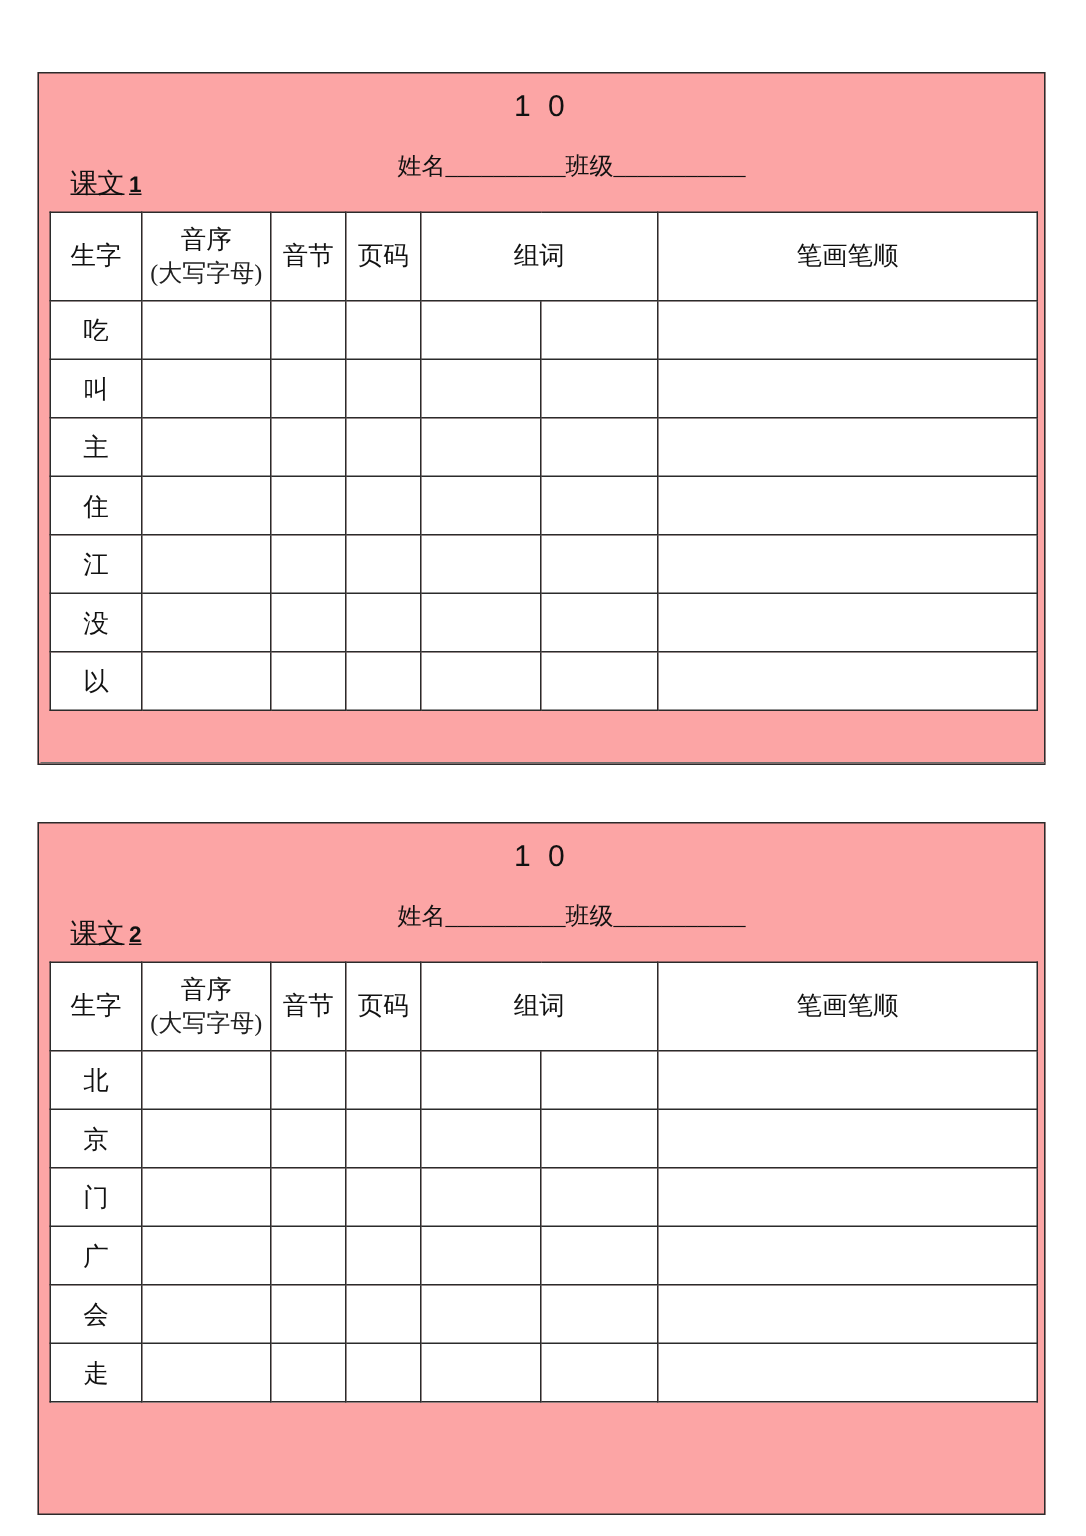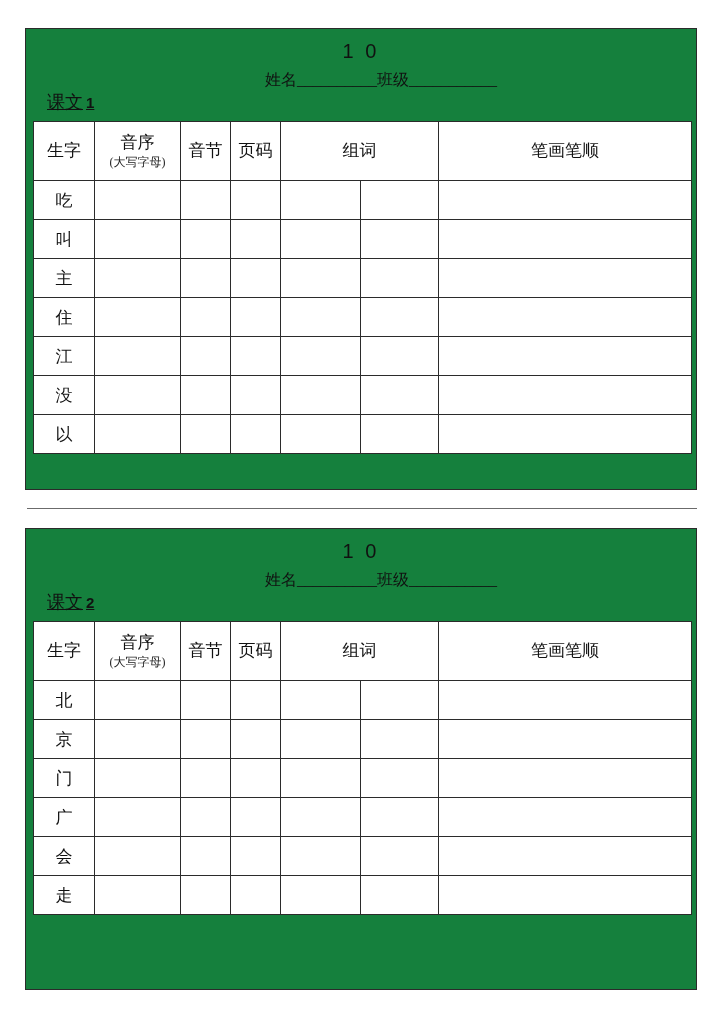--- a/index.html
+++ b/index.html
@@ -26,22 +26,23 @@
     padding: 0;
   }
 
   
   .section {
     position: absolute;
     left: 25px;
     width: 672px;
     box-sizing: border-box;
     border: 1px solid #2b2b2b;
-    background: #15803d;
+    background: #fca5a5;
     padding: 0;
+    margin-top: 20px;
   }
   .section.first { top: 28px; height: 462px; }
   .section.second { top: 528px; height: 462px; }
 
   .section-inner {
     position: relative;
     width: 100%;
     height: 100%;
     box-sizing: border-box;
     padding: 6px 7px 6px 7px;
@@ -59,21 +60,21 @@
     text-align: center;
     font-size: 20px;
     letter-spacing: 3px;
     font-family: "Liberation Sans", "DejaVu Sans", sans-serif;
     line-height: 1;
     color: #111;
   }
   .name-line {
     position: absolute;
     left: 0; right: 0;
-    top: 36px;
+    top: 48px;
     text-align: center;
     font-size: 16px;
     white-space: nowrap;
     line-height: 1.1;
     color: #111;
     padding-left: 40px;
   }
   .lesson-label {
     position: absolute;
     left: 14px;
@@ -114,21 +115,21 @@
     line-height: 1.15;
     color: #111;
   }
   table.sheet td {
     height: 38px;
     font-size: 17px;
     color: #111;
   }
   .sub {
     display: block;
-    font-size: 12px;
+    font-size: 16px;
     line-height: 1.2;
     margin-top: 3px;
     color: #222;
   }
 
   
   col.c-char  { width: 61px; }
   col.c-init  { width: 86px; }
   col.c-syl   { width: 50px; }
   col.c-page  { width: 50px; }

